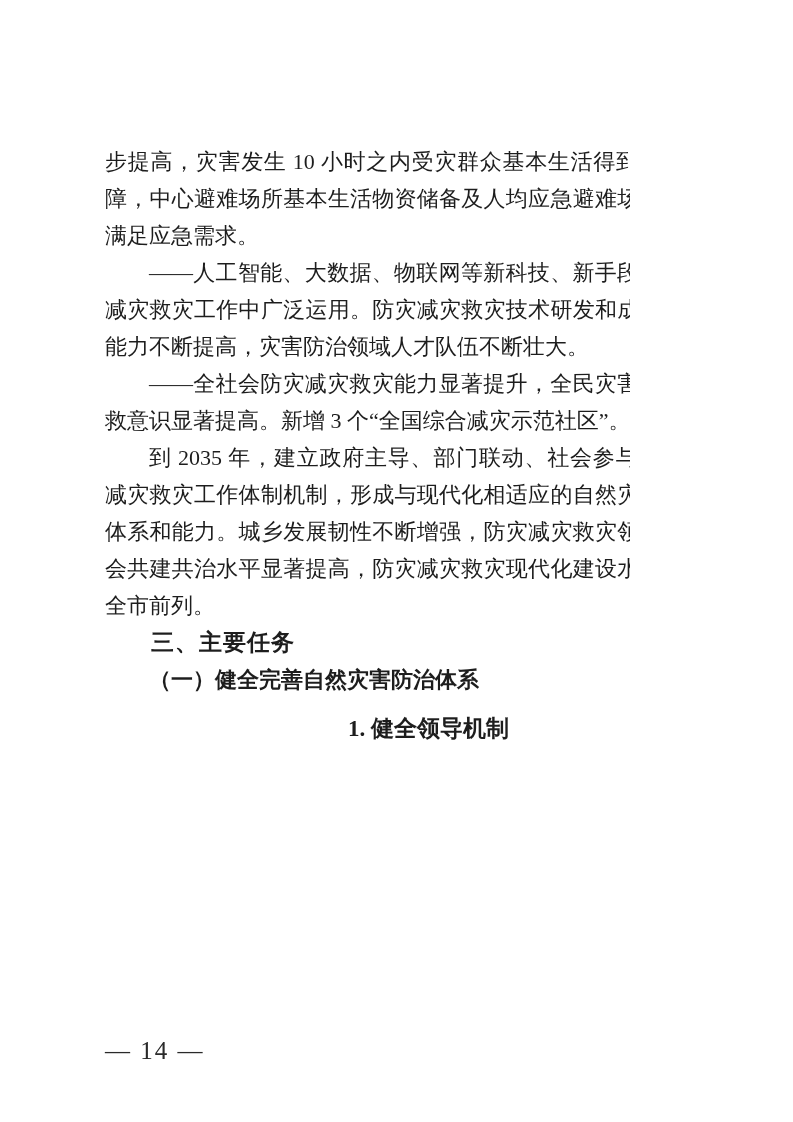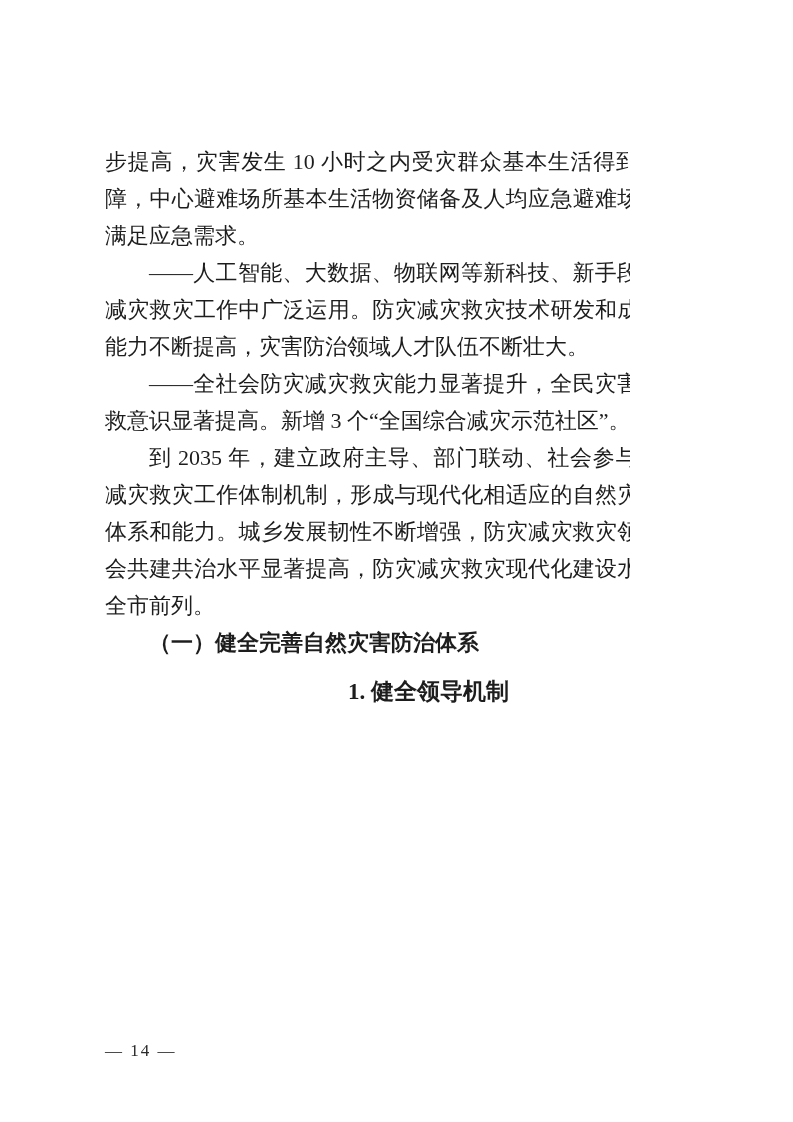--- a/index.html
+++ b/index.html
@@ -60,21 +60,21 @@
     line-height: 37px;
     margin: 12px;
     text-indent: 2em;
     text-align: center;
   }
   .footer {
     position: absolute;
     left: 105px;
     top: 1037px;
     font-family: "Liberation Serif", "DejaVu Serif", serif;
-    font-size: 17px;
+    font-size: 25px;
     line-height: 28px;
     color: #2a2a2a;
     letter-spacing: 2px;
   }
 </style>
 </head>
 <body>
 
 <div class="page">
 
@@ -82,20 +82,21 @@
 
     <p>步提高，灾害发生 10 小时之内受灾群众基本生活得到有效保障，中心避难场所基本生活物资储备及人均应急避难场所面积满足应急需求。</p>
 
     <p class="indent">——人工智能、大数据、物联网等新科技、新手段在防灾减灾救灾工作中广泛运用。防灾减灾救灾技术研发和成果转化能力不断提高，灾害防治领域人才队伍不断壮大。</p>
 
     <p class="indent">——全社会防灾减灾救灾能力显著提升，全民灾害自救互救意识显著提高。新增 3 个“全国综合减灾示范社区”。</p>
 
 
     <p class="indent">到 2035 年，建立政府主导、部门联动、社会参与的防灾减灾救灾工作体制机制，形成与现代化相适应的自然灾害防治体系和能力。城乡发展韧性不断增强，防灾减灾救灾领域的社会共建共治水平显著提高，防灾减灾救灾现代化建设水平走在全市前列。</p>
 
+    <h2 class="h-section">三、主要任务</h2>
 
     <h3 class="h-subsection">（一）健全完善自然灾害防治体系</h3>
 
     <h4 class="h-item">1. 健全领导机制</h4>
 
 
   </div>
 
   <div class="footer">
     <span>— 14 —</span>

